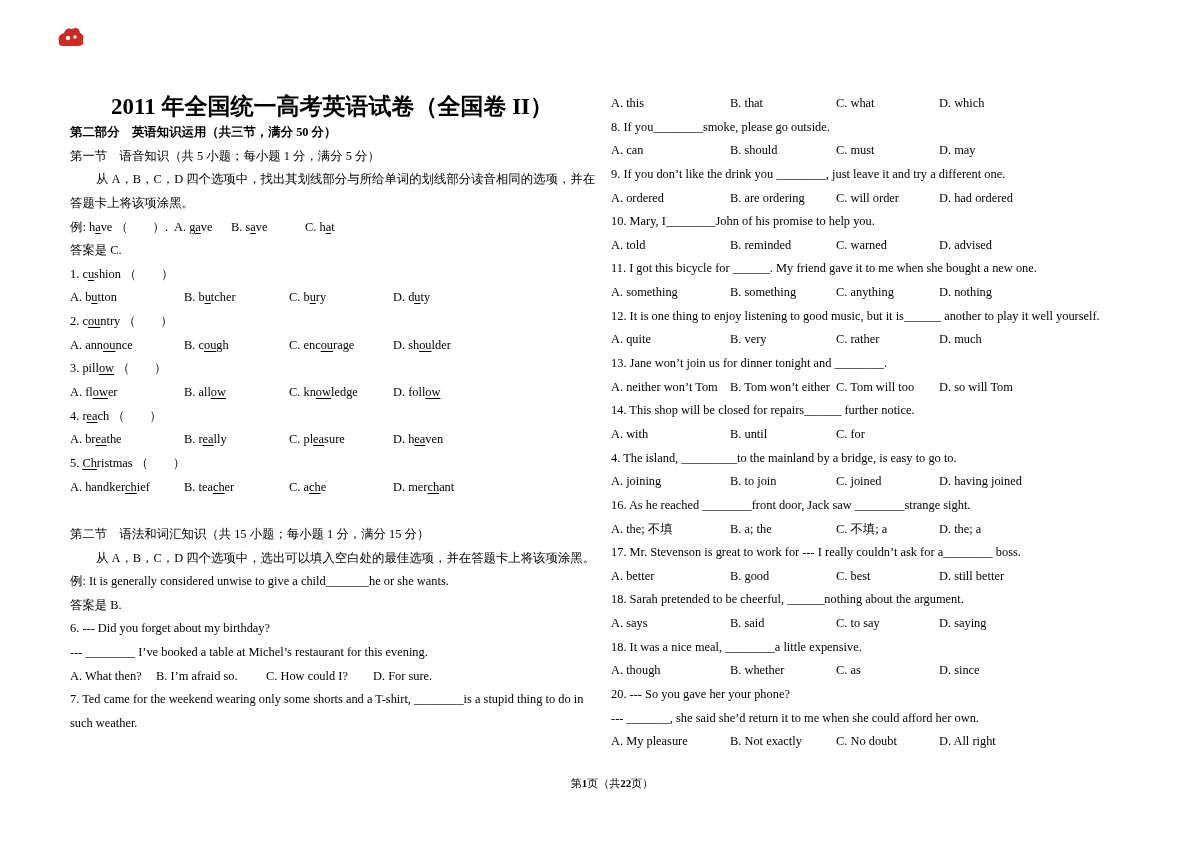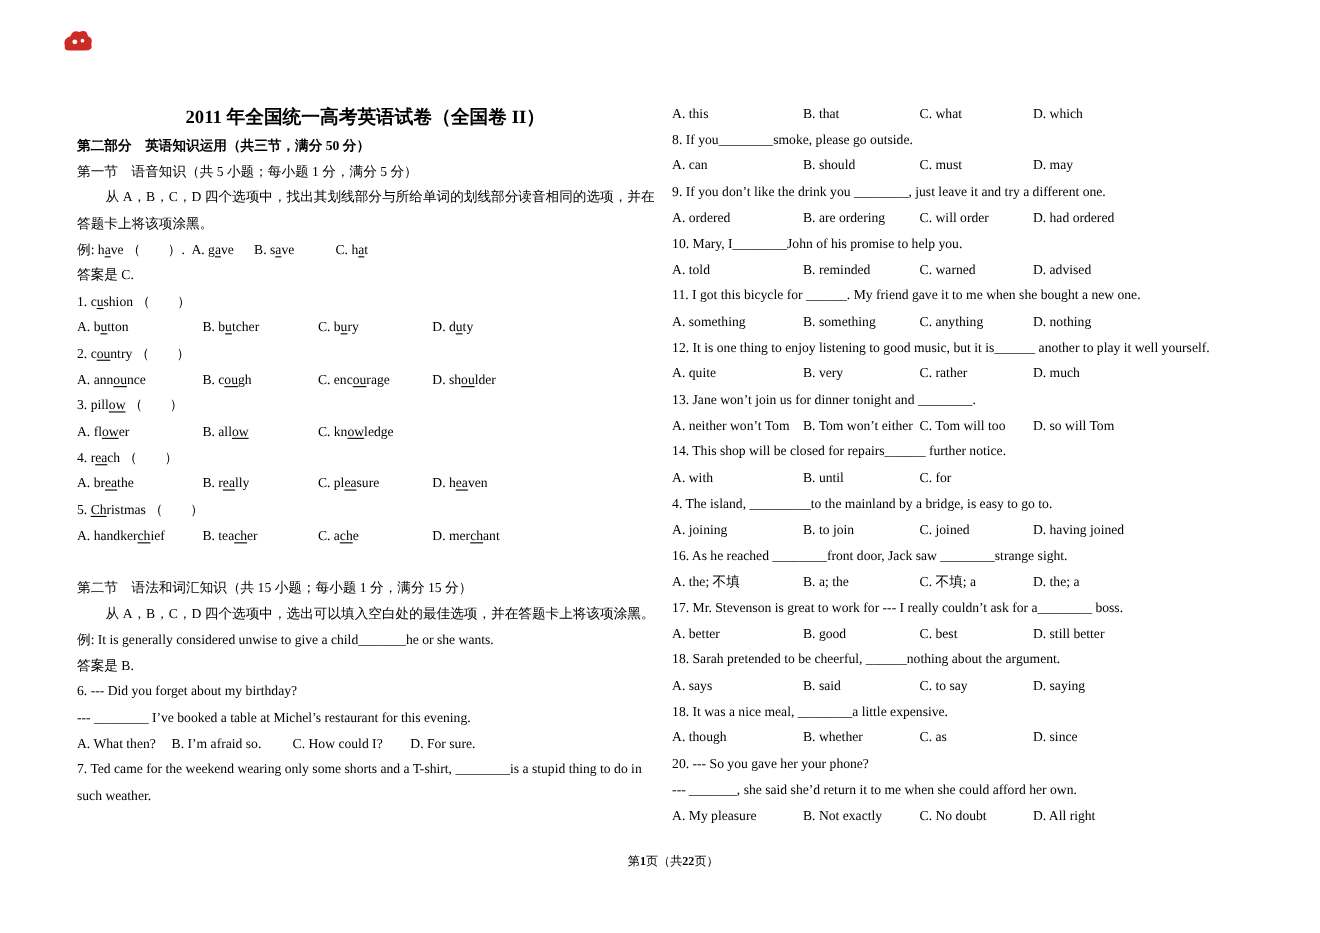--- a/index.html
+++ b/index.html
@@ -6,21 +6,21 @@
   html,body{margin:0;padding:0}
   body{
     width:1200px;height:848px;background:#ffffff;position:relative;
     font-family:"Liberation Serif","DejaVu Serif",serif;
     font-size:12.4px;color:#000;overflow:hidden;
   }
   .col{position:absolute;top:92px}
   .left{left:70px;width:524px}
   .right{left:611px;width:534px}
   .line{height:23.65px;line-height:23.65px;white-space:nowrap}
-  .title{height:29px;line-height:29px;text-align:center;font-weight:bold;font-size:17px;white-space:nowrap}
+  .title{height:29px;line-height:29px;text-align:center;font-weight:bold;font-size:23px;white-space:nowrap}
   .bold{font-weight:bold}
   .indent{padding-left:26px}
   u{text-decoration:underline;text-underline-offset:2px}
   .opts{display:grid}
   .optsL{grid-template-columns:114px 105px 104px 1fr}
   .optsR{grid-template-columns:119px 106px 103px 1fr}
   .optsEx2{grid-template-columns:86px 88px 101px 1fr}
   .optsQ6{grid-template-columns:86px 110px 107px 1fr}
   .exline{display:grid;grid-template-columns:104px 57px 74px 66px 1fr}
   .logo{position:absolute;left:56px;top:26px;width:30px;height:22px}
@@ -68,20 +68,21 @@
     <span>B. c<u>ou</u>gh</span>
     <span>C. enc<u>ou</u>rage</span>
     <span>D. sh<u>ou</u>lder</span>
   </div>
 
   <div class="line">3. pill<u>ow</u> （　　）</div>
   <div class="line opts optsL">
     <span>A. fl<u>ow</u>er</span>
     <span>B. all<u>ow</u></span>
     <span>C. kn<u>ow</u>ledge</span>
+    <span>D. foll<u>ow</u></span>
   </div>
 
   <div class="line">4. r<u>ea</u>ch （　　）</div>
   <div class="line opts optsL">
     <span>A. br<u>ea</u>the</span>
     <span>B. r<u>ea</u>lly</span>
     <span>C. pl<u>ea</u>sure</span>
     <span>D. h<u>ea</u>ven</span>
   </div>
 

